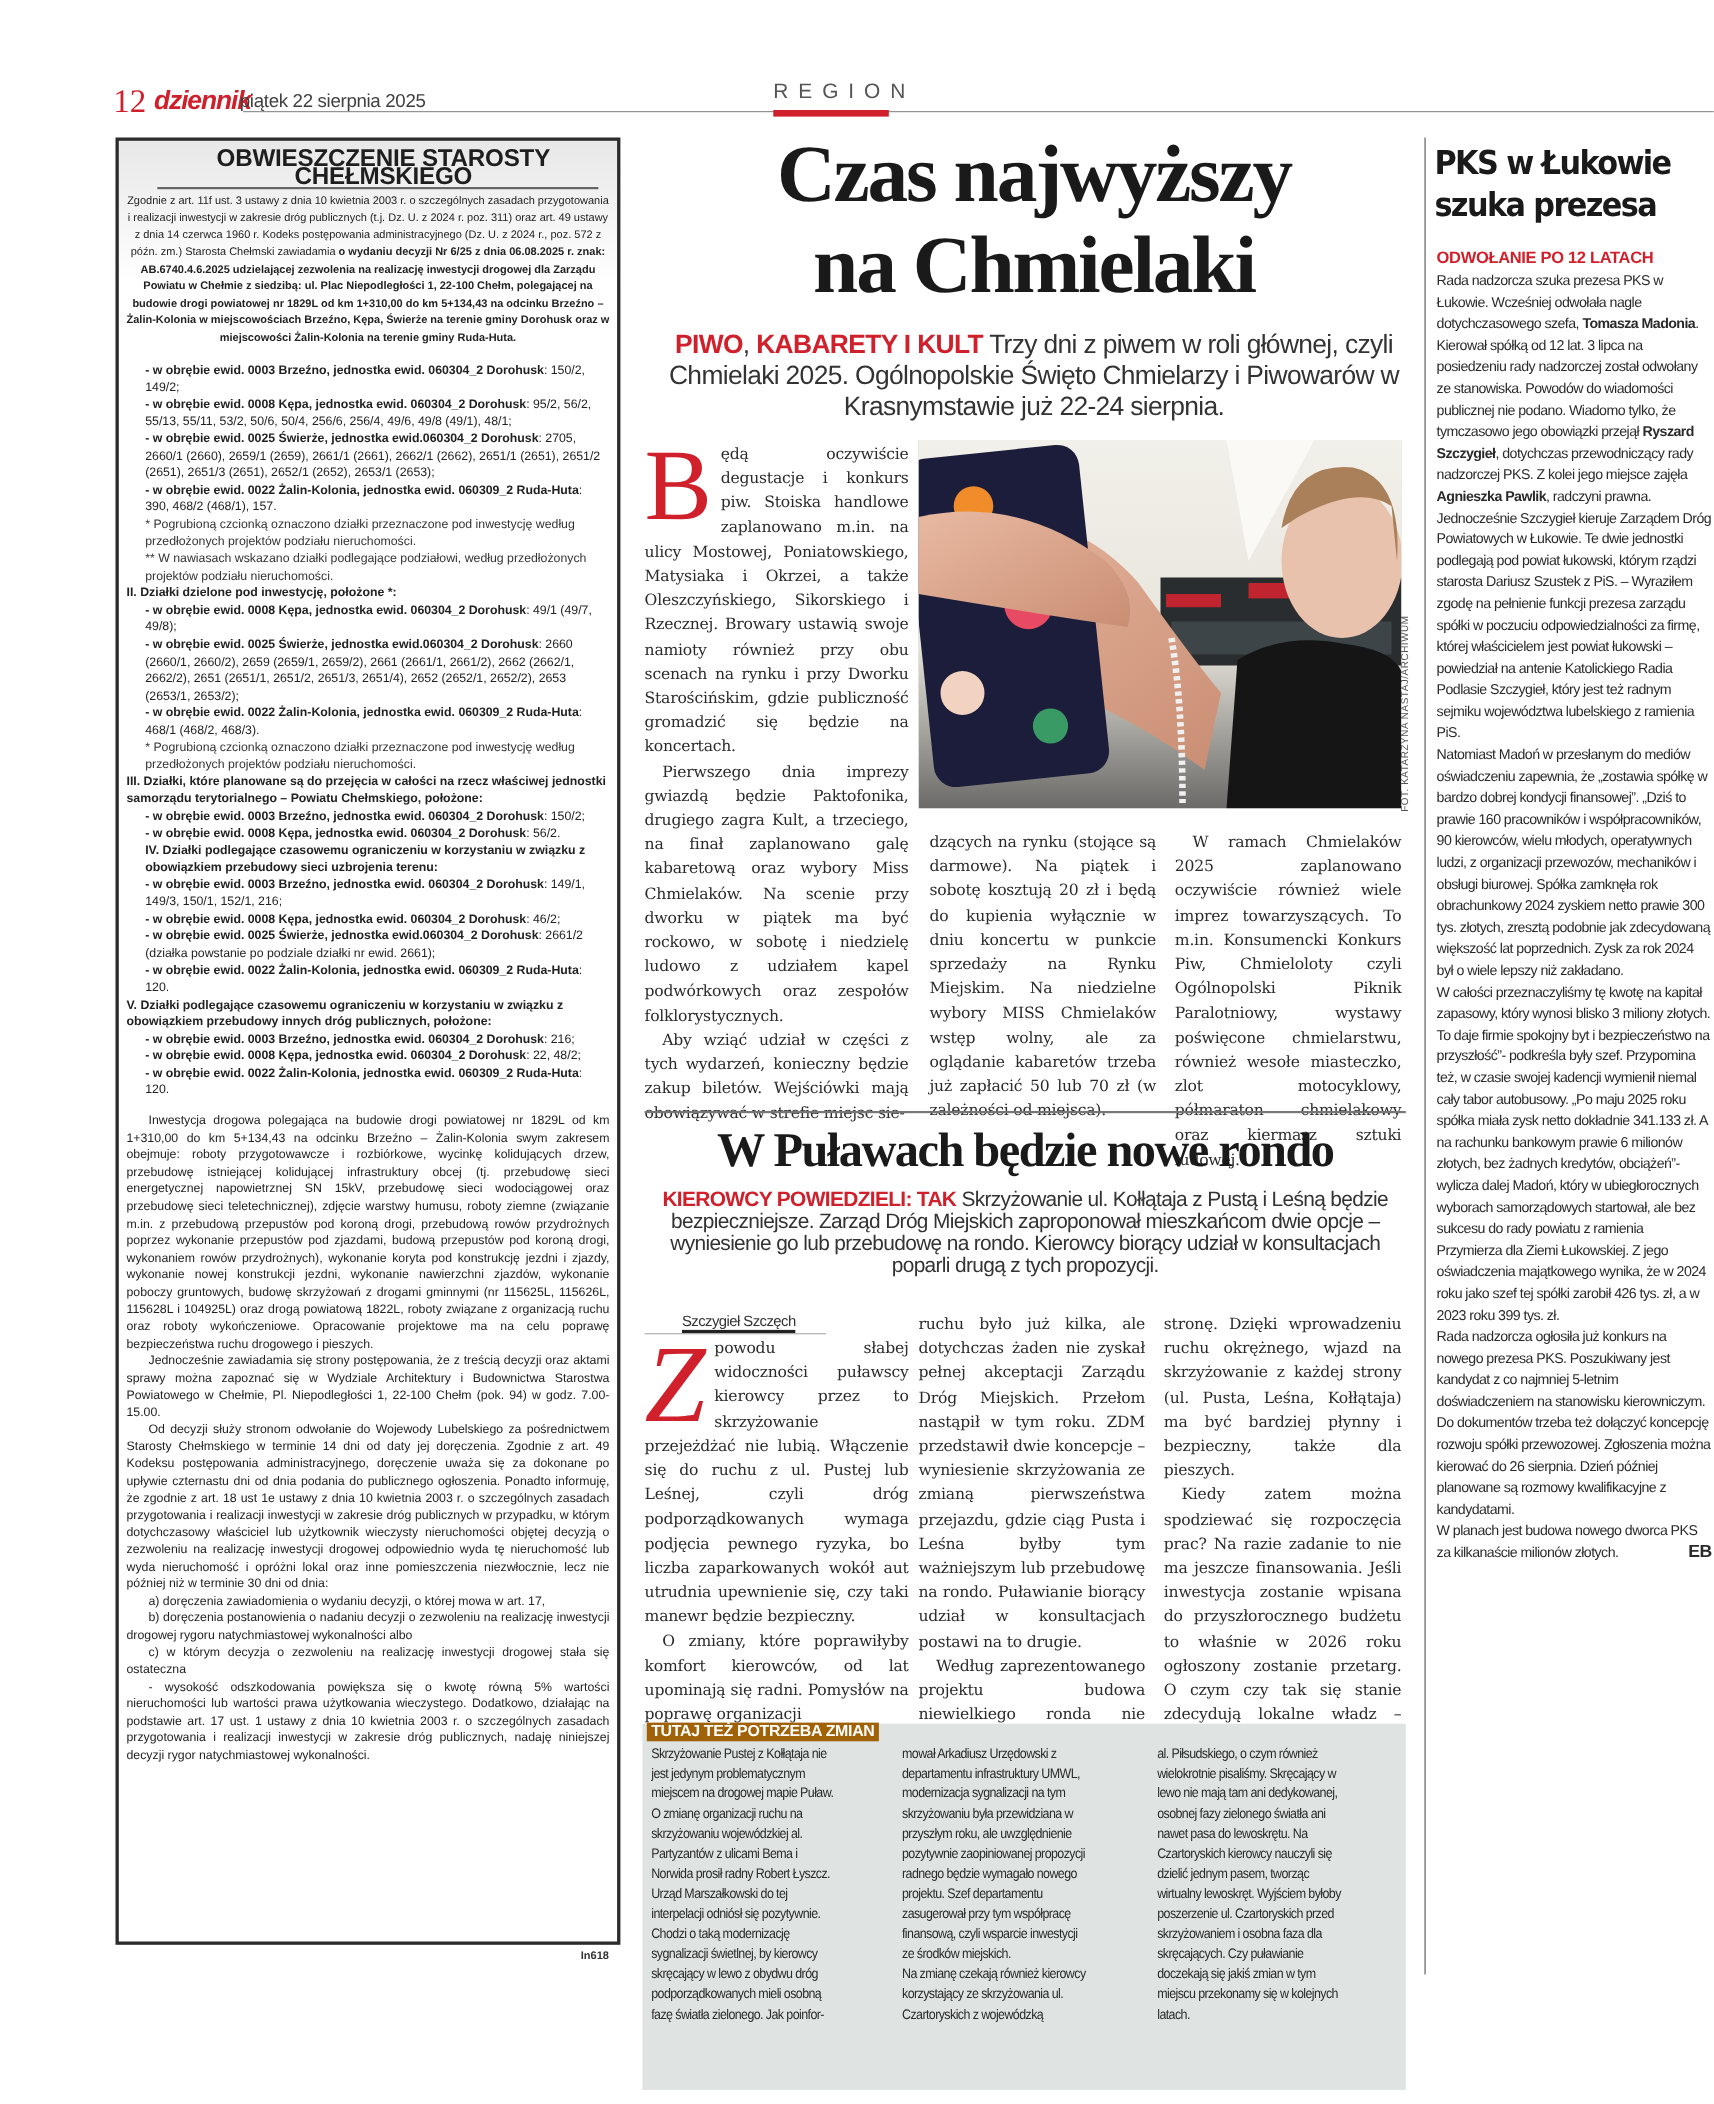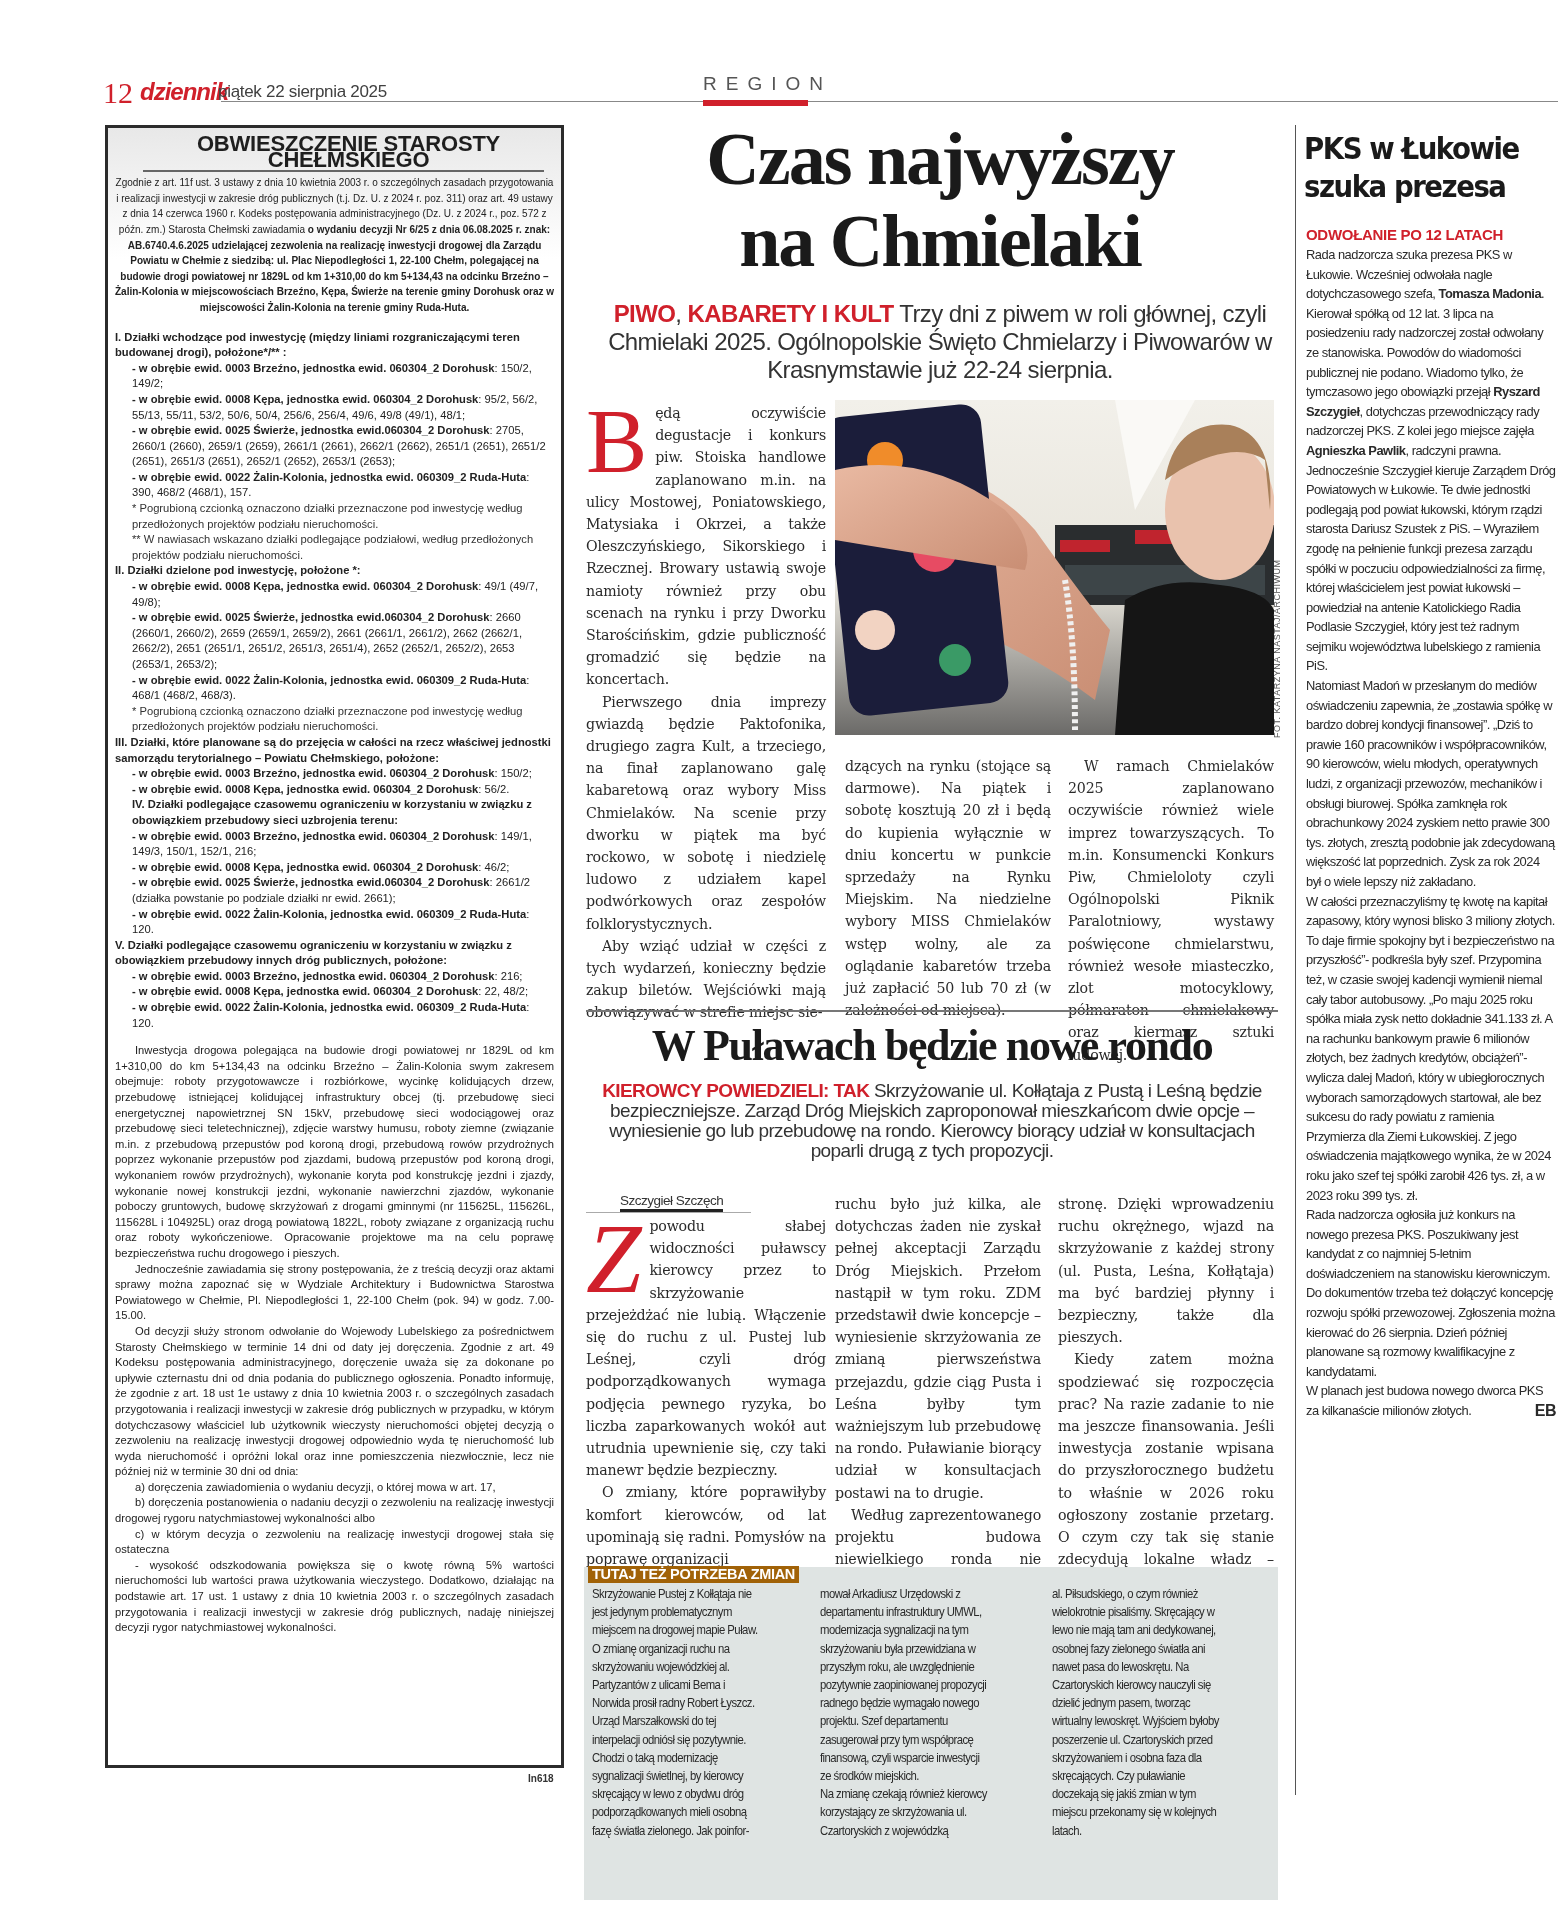--- a/index.html
+++ b/index.html
@@ -78,21 +78,20 @@
 
 <div class="notice">
   <div class="notice-title">OBWIESZCZENIE STAROSTY CHEŁMSKIEGO</div>
   <div class="notice-intro">
     <span>Zgodnie z art. 11f ust. 3 ustawy z dnia 10 kwietnia 2003 r. o szczególnych zasadach przygotowania i realizacji inwestycji w zakresie dróg publicznych (t.j. Dz. U. z 2024 r. poz. 311) oraz art. 49 ustawy z dnia 14 czerwca 1960 r. Kodeks postępowania administracyjnego (Dz. U. z 2024 r., poz. 572 z późn. zm.) Starosta Chełmski zawiadamia</span>
     <b>o wydaniu decyzji Nr 6/25 z dnia 06.08.2025 r. znak: AB.6740.4.6.2025 udzielającej zezwolenia na realizację inwestycji drogowej dla Zarządu Powiatu w Chełmie z siedzibą: ul. Plac Niepodległości 1, 22-100 Chełm, polegającej na budowie drogi powiatowej nr 1829L od km 1+310,00 do km 5+134,43 na odcinku Brzeźno – Żalin-Kolonia w miejscowościach Brzeźno, Kępa, Świerże na terenie gminy Dorohusk oraz w miejscowości Żalin-Kolonia na terenie gminy Ruda-Huta.</b>
   </div>
 
   <div class="notice-sections">
 
-    <div class="sec-head">I. Działki wchodzące pod inwestycję (między liniami rozgraniczającymi teren budowanej drogi), położone*/** :</div>
     <div class="sec-item"><b>- w obrębie ewid. 0003 Brzeźno, jednostka ewid. 060304_2 Dorohusk</b><span>: 150/2, 149/2;</span></div>
     <div class="sec-item"><b>- w obrębie ewid. 0008 Kępa, jednostka ewid. 060304_2 Dorohusk</b><span>: 95/2, 56/2, 55/13, 55/11, 53/2, 50/6, 50/4, 256/6, 256/4, 49/6, 49/8 (49/1), 48/1;</span></div>
     <div class="sec-item"><b>- w obrębie ewid. 0025 Świerże, jednostka ewid.060304_2 Dorohusk</b><span>: 2705, 2660/1 (2660), 2659/1 (2659), 2661/1 (2661), 2662/1 (2662), 2651/1 (2651), 2651/2 (2651), 2651/3 (2651), 2652/1 (2652), 2653/1 (2653);</span></div>
     <div class="sec-item"><b>- w obrębie ewid. 0022 Żalin-Kolonia, jednostka ewid. 060309_2 Ruda-Huta</b><span>: 390, 468/2 (468/1), 157.</span></div>
     <div class="sec-note">* Pogrubioną czcionką oznaczono działki przeznaczone pod inwestycję według przedłożonych projektów podziału nieruchomości.</div>
     <div class="sec-note">** W nawiasach wskazano działki podlegające podziałowi, według przedłożonych projektów podziału nieruchomości.</div>
 
     <div class="sec-head">II. Działki dzielone pod inwestycję, położone *:</div>
     <div class="sec-item"><b>- w obrębie ewid. 0008 Kępa, jednostka ewid. 060304_2 Dorohusk</b><span>: 49/1 (49/7, 49/8);</span></div>
     <div class="sec-item"><b>- w obrębie ewid. 0025 Świerże, jednostka ewid.060304_2 Dorohusk</b><span>: 2660 (2660/1, 2660/2), 2659 (2659/1, 2659/2), 2661 (2661/1, 2661/2), 2662 (2662/1, 2662/2), 2651 (2651/1, 2651/2, 2651/3, 2651/4), 2652 (2652/1, 2652/2), 2653 (2653/1, 2653/2);</span></div>

